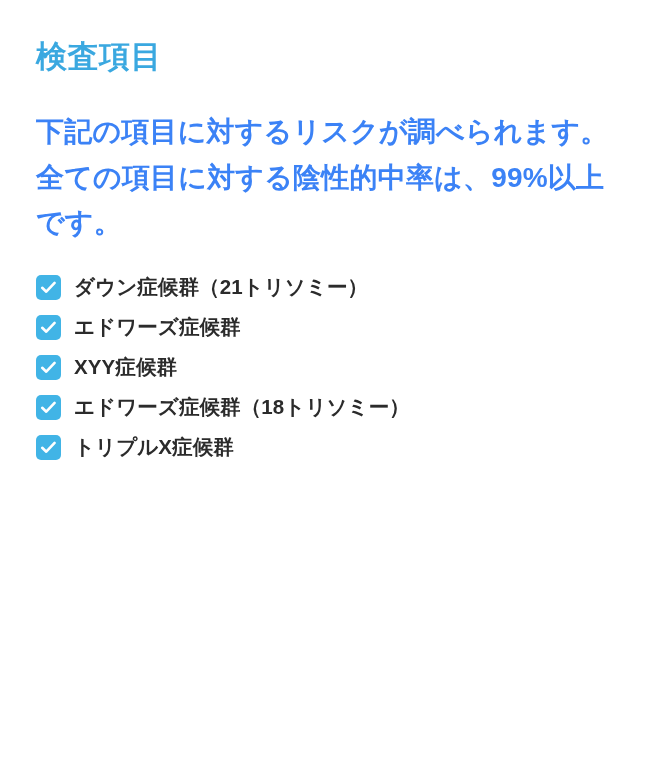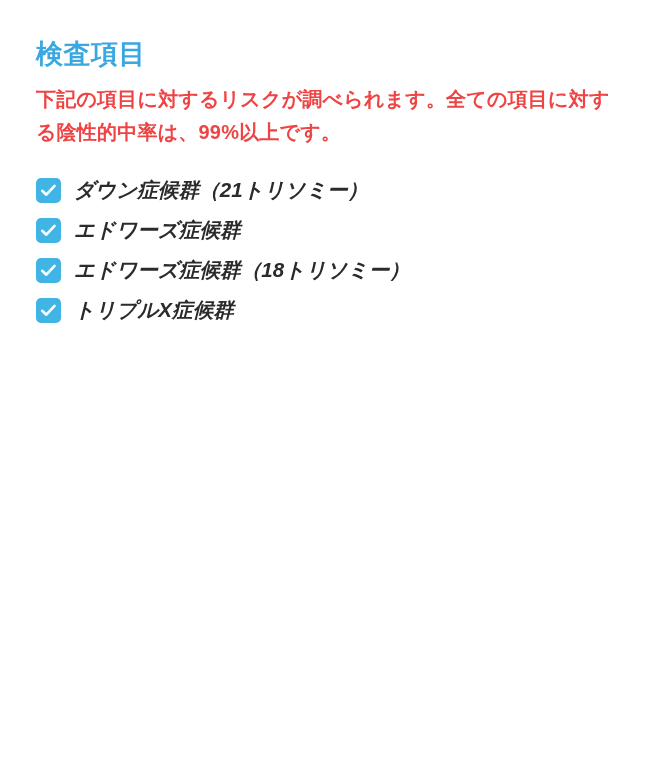--- a/index.html
+++ b/index.html
@@ -20,29 +20,29 @@
     box-sizing: border-box;
     background: #ffffff;
     border-radius: 26px;
     overflow: hidden;
     padding: 38px 36px 0 36px;
   }
   .title {
     margin: 0;
     padding: 0;
     color: #3aa8e0;
-    font-size: 27px;
+    font-size: 31px;
     font-weight: bold;
     letter-spacing: 0.5px;
     line-height: 1.2;
   }
   .lead {
-    margin-top: 13px;
-    color: #ef4444;
-    font-size: 20px;
+    margin-top: 34px;
+    color: #3b82f6;
+    font-size: 28px;
     font-weight: bold;
     line-height: 1.62;
     letter-spacing: 0.2px;
     max-width: 580px;
   }
   .list {
     margin-top: 28px;
     list-style: none;
     padding: 0;
   }
@@ -65,21 +65,20 @@
     position: absolute;
     top: 0;
     left: 0;
   }
   .item-label {
     color: #2b2b2b;
     font-size: 20.5px;
     font-weight: bold;
     line-height: 1.32;
     letter-spacing: 0.1px;
-    font-style: italic;
   }
 </style>
 </head>
 <body>
 
 <div class="card">
   <h1 class="title">検査項目</h1>
   <p class="lead">下記の項目に対するリスクが調べられます。全ての項目に対する陰性的中率は、99%以上です。</p>
   <ul class="list" id="items-list">
   <li class="list-item">
@@ -93,20 +92,28 @@
 
   <li class="list-item">
     <span class="check-box">
       <svg width="25" height="25" viewBox="0 0 25 25" aria-hidden="true">
         <path d="M6.2 12.8 L10.3 16.7 L18.6 7.9" fill="none" stroke="#ffffff" stroke-width="2.6" stroke-linecap="round" stroke-linejoin="round"></path>
       </svg>
     </span>
     <span class="item-label">エドワーズ症候群</span>
   </li>
 
+  <li class="list-item">
+    <span class="check-box">
+      <svg width="25" height="25" viewBox="0 0 25 25" aria-hidden="true">
+        <path d="M6.2 12.8 L10.3 16.7 L18.6 7.9" fill="none" stroke="#ffffff" stroke-width="2.6" stroke-linecap="round" stroke-linejoin="round"></path>
+      </svg>
+    </span>
+    <span class="item-label">XYY症候群</span>
+  </li>
 
   <li class="list-item">
     <span class="check-box">
       <svg width="25" height="25" viewBox="0 0 25 25" aria-hidden="true">
         <path d="M6.2 12.8 L10.3 16.7 L18.6 7.9" fill="none" stroke="#ffffff" stroke-width="2.6" stroke-linecap="round" stroke-linejoin="round"></path>
       </svg>
     </span>
     <span class="item-label">エドワーズ症候群（18トリソミー）</span>
   </li>
 

